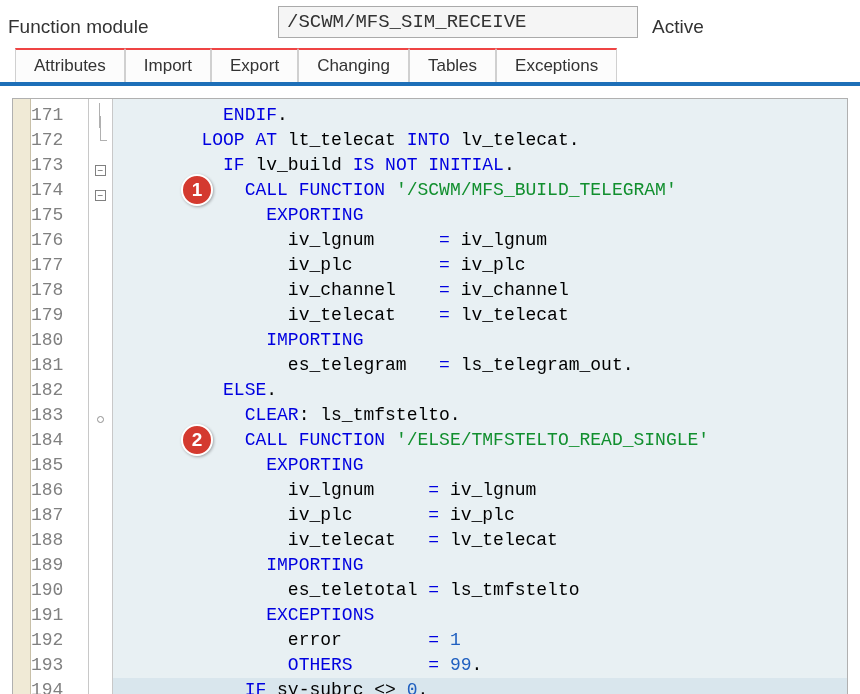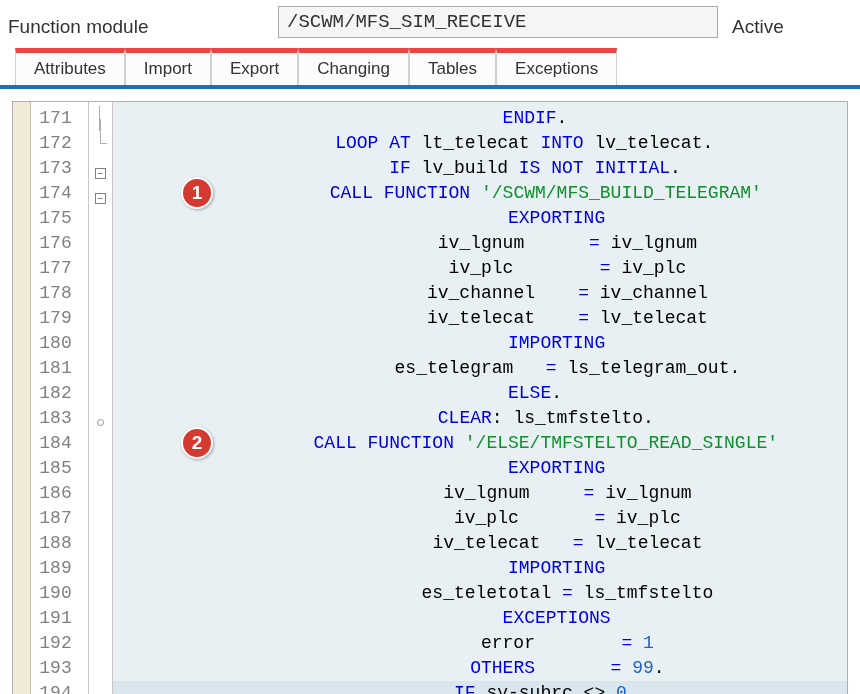--- a/index.html
+++ b/index.html
@@ -20,40 +20,40 @@
     font-size: 19px;
     color: #333;
     width: 260px;
   }
   .header-input {
     font-family: 'Courier New', monospace;
     font-size: 19px;
     padding: 4px 8px;
     border: 1px solid #aaa;
     background: #f5f5f5;
-    width: 440px;
+    width: 360px;
     color: #333;
   }
   .header-status {
     font-size: 19px;
     color: #333;
     padding-left: 4px;
   }
   .tabstrip {
     display: flex;
     border-bottom: 4px solid #1d6fb8;
     padding-left: 15px;
     margin-top: 2px;
   }
   .tab {
     padding: 6px 18px;
     font-size: 17px;
     color: #333;
     border-left: 1px solid #d0d0d0;
-    border-top: 5px solid #ef4444;
+    border-top: 2px solid #ef4444;
     border-right: 1px solid #d0d0d0;
     background: #fcfcfc;
     cursor: pointer;
     position: relative;
   }
   .tab.active {
     background: #1d6fb8;
     color: #fff;
     border-color: #1d6fb8;
   }
@@ -83,21 +83,21 @@
     width: 58px;
     background: #ffffff;
     border-right: 1px solid #c8c8c8;
     padding-top: 4px;
   }
   .linenums div {
     font-family: 'Courier New', monospace;
     font-size: 18px;
     line-height: 25px;
     height: 25px;
-    text-align: center;
+    text-align: left;
     padding-right: 8px;
     color: #808080;
   }
   .fold-gutter {
     width: 24px;
     background: #fff;
     border-right: 1px solid #c8c8c8;
     padding-top: 4px;
     position: relative;
   }
@@ -153,21 +153,20 @@
   }
   .code-line {
     font-family: 'Courier New', monospace;
     font-size: 18px;
     line-height: 25px;
     height: 25px;
     white-space: pre;
     color: #000;
     padding-left: 2px;
     position: relative;
-    text-align: center;
   }
   .code-line.hl {
     background: #d9e6ed;
   }
   .kw { color: #0000e0; }
   .str { color: #118f2e; }
   .num { color: #2060c0; }
   .op { color: #000; }
   .callout {
     position: absolute;

